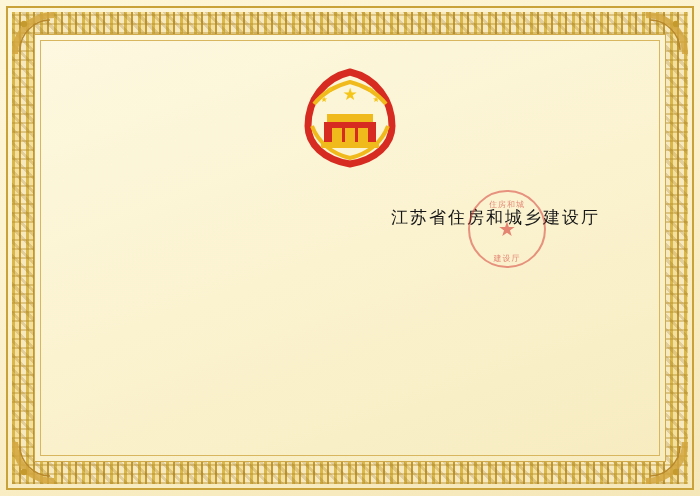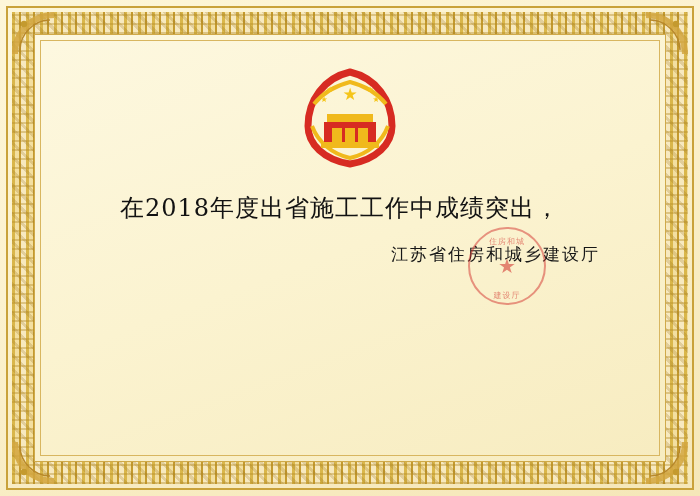--- a/index.html
+++ b/index.html
@@ -246,21 +246,20 @@
         <text x="56" y="36" font-size="17" fill="#f5c518" text-anchor="middle" font-family="DejaVu Sans, sans-serif">★</text>
         <text x="36" y="28" font-size="8" fill="#f5c518" text-anchor="middle" font-family="DejaVu Sans, sans-serif">★</text>
         <text x="30" y="38" font-size="8" fill="#f5c518" text-anchor="middle" font-family="DejaVu Sans, sans-serif">★</text>
         <text x="76" y="28" font-size="8" fill="#f5c518" text-anchor="middle" font-family="DejaVu Sans, sans-serif">★</text>
         <text x="82" y="38" font-size="8" fill="#f5c518" text-anchor="middle" font-family="DejaVu Sans, sans-serif">★</text>
       </svg>
     </div>
 
 
     <div class="body-text">
-      <div class="body-line1">在2018年度出省施工工作中成绩突出，</div>
     </div>
 
     <div class="signature">
       <div class="seal">
         <div class="seal-inner">
           <div class="seal-text-top">住房和城</div>
           <div class="seal-star">★</div>
           <div class="seal-text-bottom">建设厅</div>
         </div>
       </div>

